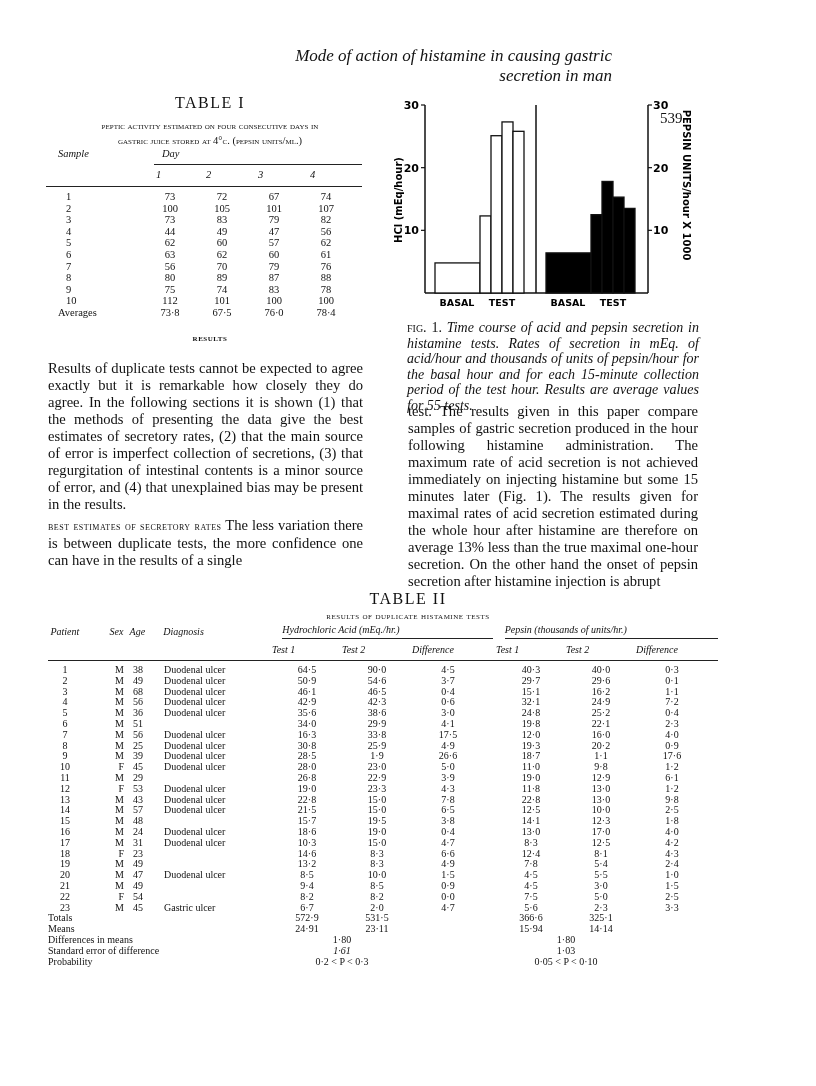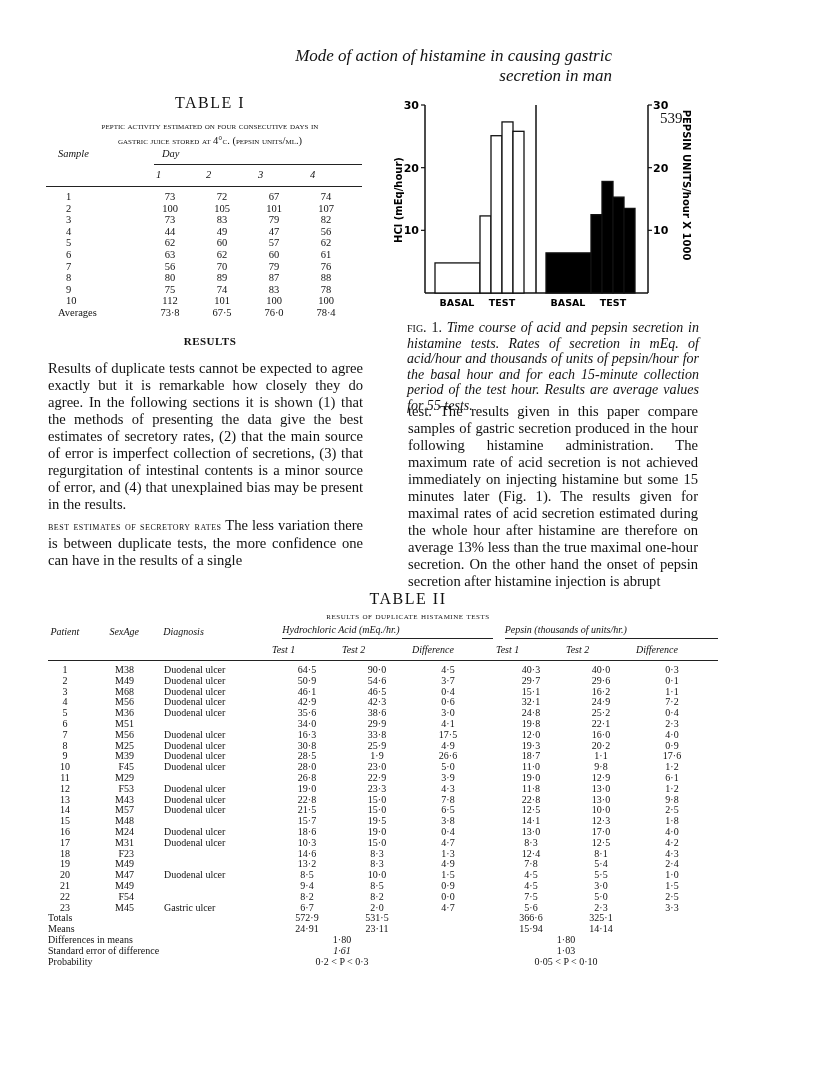--- a/index.html
+++ b/index.html
@@ -8,36 +8,36 @@
   .running-head { left:232px; top:46px; width:380px; font-style:italic; font-size:17px; text-align:right; }
   .page-num { left:660px; top:62px; font-size:15px;margin-top:48px; }
   .t1-title { left:40px; top:94px; width:340px; text-align:center; font-size:16px; letter-spacing:1.5px; }
   .t1-caption { left:40px; top:118px; width:340px; text-align:center; font-size:10.5px; line-height:15px; font-variant:small-caps; }
   .t1 { left:46px; top:148px; width:316px; font-size:10.5px; }
   .t1 .hdr { display:flex; font-style:italic; height:14px; }
   .t1 .row { display:flex; height:11.6px; line-height:11.6px; }
   .t1 .c0 { width:108px; padding-left:0;margin-left:12px; }
   .t1 .c { width:52px; text-align:center; }
   .t1 .rule { border-top:1px solid #222; }
-  .results-h { left:40px; top:332px; width:340px; text-align:center; font-size:15px; font-variant:small-caps; letter-spacing:0.5px; font-weight:bold; }
+  .results-h { left:40px; top:332px; width:340px; text-align:center; font-size:10px; font-variant:small-caps; letter-spacing:0.5px; font-weight:bold; }
   .body-text { font-size:14.6px; line-height:17px; text-align:justify; }
   .para1 { left:48px; top:360px; width:315px; }
   .para2 { left:48px; top:517px; width:315px;font-family:Liberation Serif, serif; }
   .para3 { left:408px; top:403px; width:290px; }
   .sc { font-variant:small-caps; font-size:12px; letter-spacing:0.5px; }
   .fig-cap { left:407px; top:320px; width:292px; font-size:14px; line-height:15.6px; text-align:justify; font-style:italic; }
   .fig-cap .lbl { font-style:normal; font-variant:small-caps; }
   .t2-title { left:40px; top:590px; width:736px; text-align:center; font-size:16px; letter-spacing:1.5px; }
   .t2-caption { left:40px; top:610px; width:736px; text-align:center; font-size:10px; font-variant:small-caps; letter-spacing:0.5px; }
   .t2 { left:48px; top:622px; width:670px; font-size:10px; }
   .t2 .row { display:flex; height:10.8px; line-height:10.8px; }
   .t2 .hrow { display:flex; font-style:italic; height:18px; align-items:center; }
   .t2 .c-pat { width:34px; text-align:center; }
   .t2 .c-sex { width:42px; text-align:right; }
-  .t2 .c-age { width:28px; text-align:left; }
+  .t2 .c-age { width:28px; text-align:center; }
   .t2 .c-diag { width:96px; }
   .t2 .c-n { width:70px; text-align:center; }
   .t2 .c-d { width:72px; text-align:center; }
   .t2 .c-sp { width:12px; }
   .t2 .grp { border-bottom:1px solid #222; }
   .t2 .rule { border-top:1px solid #222; }
   .t2 .sum-label { width:200px; }
   svg text { font-family:"DejaVu Sans", sans-serif; }
 </style>
 </head>
@@ -439,21 +439,21 @@
         <div class="c-n">12·5</div>
         <div class="c-d">4·2</div>
       </div>
       <div class="row">
         <div class="c-pat">18</div>
         <div class="c-sex">F</div>
         <div class="c-age">23</div>
         <div class="c-diag" style="padding-left: 12px; width: 108px;"></div>
         <div class="c-n">14·6</div>
         <div class="c-n">8·3</div>
-        <div class="c-d">1·3</div>
+        <div class="c-d">6·6</div>
         <div class="c-sp"></div>
         <div class="c-n">12·4</div>
         <div class="c-n">8·1</div>
         <div class="c-d">4·3</div>
       </div>
       <div class="row">
         <div class="c-pat">19</div>
         <div class="c-sex">M</div>
         <div class="c-age">49</div>
         <div class="c-diag" style="padding-left: 12px; width: 108px;"></div>

